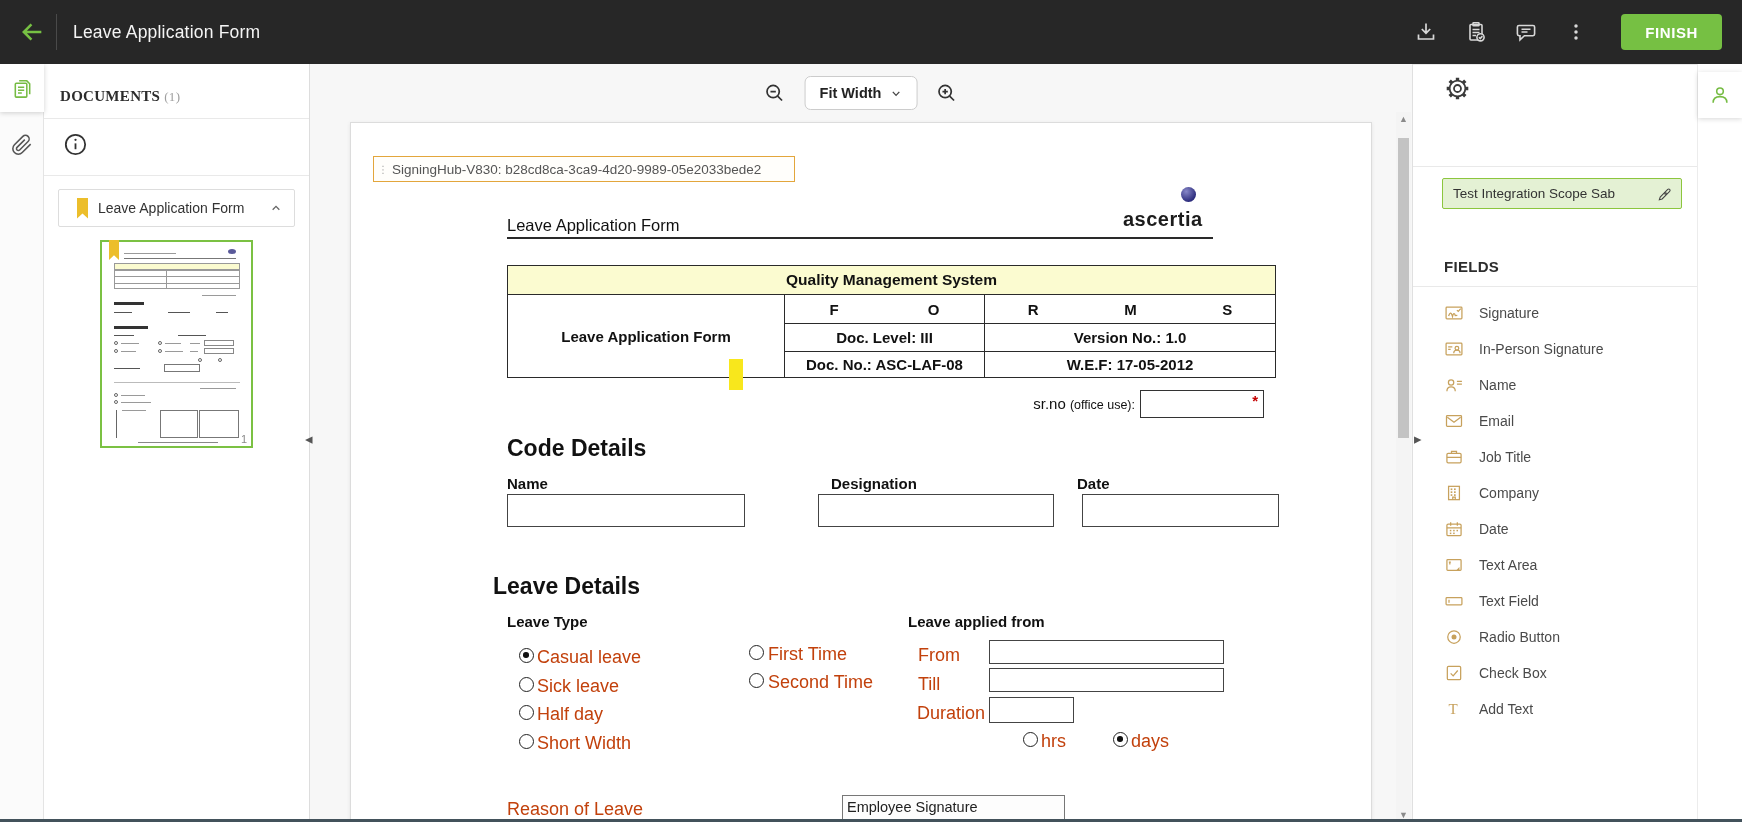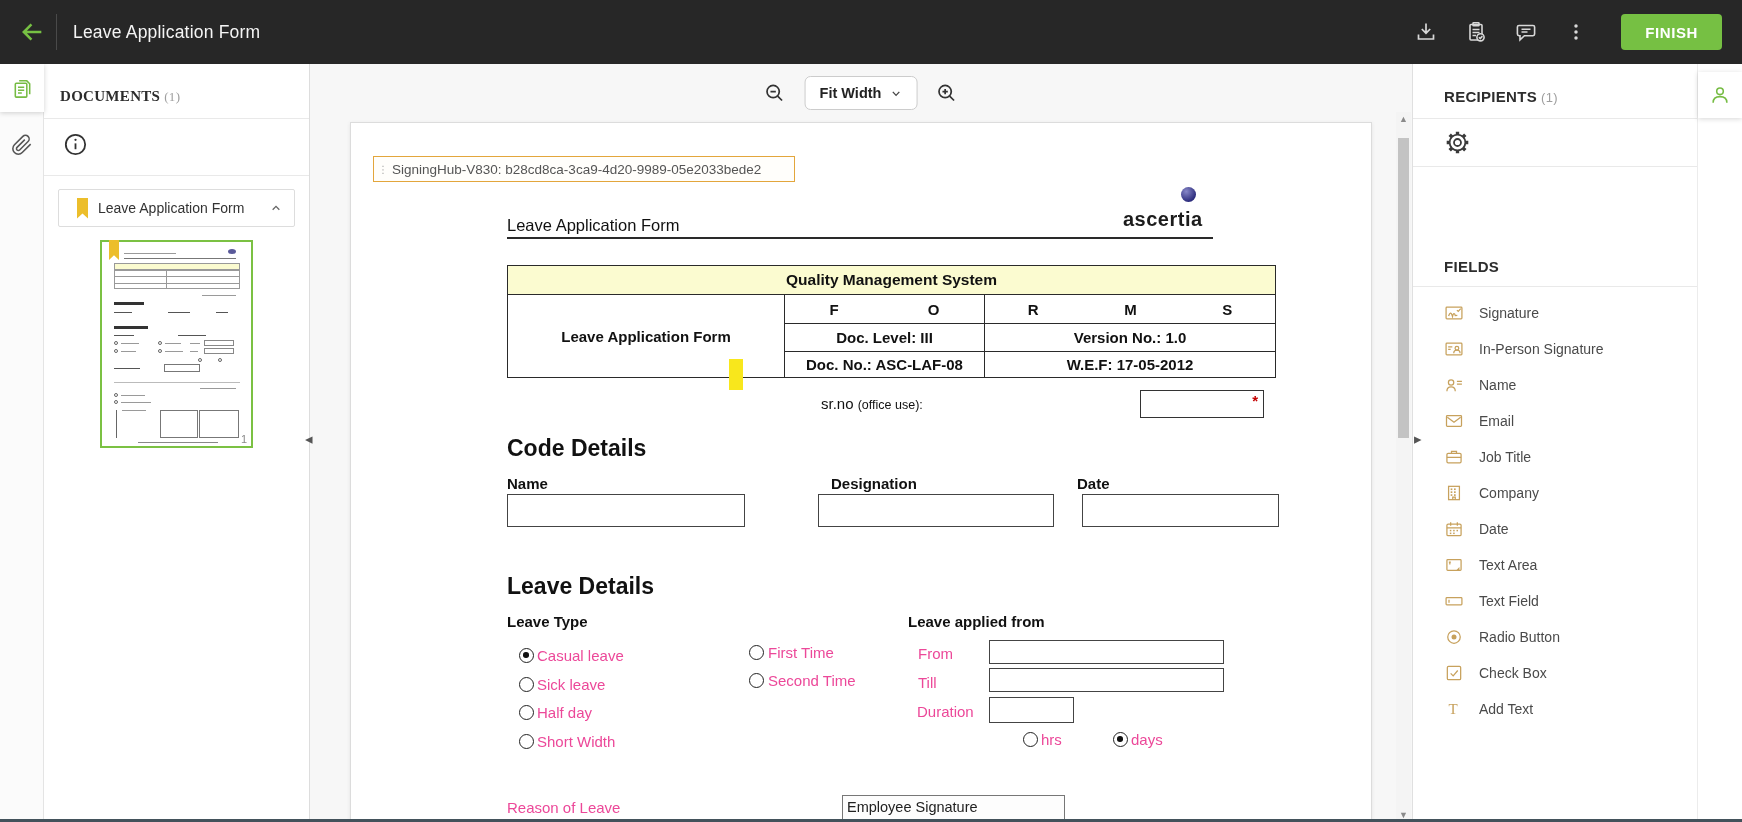--- a/index.html
+++ b/index.html
@@ -74,28 +74,28 @@
   .logo-ball { position:absolute; left:58px; top:0; width:15px; height:15px; border-radius:50%;
     background:radial-gradient(circle at 35% 30%, #8888c8, #2e2e7e 70%); }
   .logo-text { position:absolute; left:0; bottom:0; font-size:20px; font-weight:bold; color:#1c1c1c; letter-spacing:.5px; }
 
   .qms { left:156px; top:142px; width:768px; border-collapse:collapse; table-layout:fixed; }
   .qms td { border:1px solid #2a2a2a; font-size:15px; font-weight:bold; color:#111; text-align:center; padding:0; }
   .qms .hdr { background:#fbfbd0; height:29px; font-size:15.5px; }
   .qms .letters { display:flex; justify-content:space-around; font-weight:bold; }
   .yellow-mark { left:378px; top:236px; width:14px; height:31px; background:#f8e71c; }
 
-  .srno-label { left:470px; top:272px; width:314px; font-size:15px; color:#111; }
+  .srno-label { left:470px; top:272px; width:314px; text-align:right; font-size:15px; color:#111; }
   .srno-label .small { font-size:12.5px; }
   .srno-box { left:789px; top:267px; width:124px; height:28px; border:1.5px solid #333; background:#fff; cursor:text; }
   .srno-box .req { position:absolute; right:5px; top:1px; color:#c40000; font-size:15px; font-weight:bold; }
 
   .h-section { font-size:23px; font-weight:bold; color:#111; }
   .lbl-b { font-size:15px; font-weight:bold; color:#111; }
-  .lbl { font-size:15px; color:#ec4899; }
+  .lbl { font-size:18px; color:#c2410c; }
   .inp { border:1.5px solid #444; background:#fff; cursor:text; }
 
   .radio { position:absolute; width:15px; height:15px; border:1.6px solid #222; border-radius:50%; background:#fff; cursor:pointer; }
   .radio.checked::after { content:""; position:absolute; left:3.2px; top:3.2px; width:5.6px; height:5.6px;
     border-radius:50%; background:#111; }
 
   .emp-sig { left:491px; top:672px; width:223px; height:28px; border:1.5px solid #777; background:#fdfdfd;
     font-size:14.5px; color:#222; padding:3px 0 0 4px; cursor:pointer; }
 
   
@@ -349,21 +349,21 @@
       </div>
 
       <div class="pg h-section" style="left:156px;top:312px">Code Details</div>
       <div class="pg lbl-b" style="left:156px;top:352px">Name</div>
       <div class="pg lbl-b" style="left:480px;top:352px">Designation</div>
       <div class="pg lbl-b" style="left:726px;top:352px">Date</div>
       <div class="pg inp" style="left:156px;top:371px;width:238px;height:33px"></div>
       <div class="pg inp" style="left:467px;top:371px;width:236px;height:33px"></div>
       <div class="pg inp" style="left:731px;top:371px;width:197px;height:33px"></div>
 
-      <div class="pg h-section" style="left:156px;top:450px">Leave Details</div>
+      <div class="pg h-section" style="left:142px;top:450px">Leave Details</div>
       <div class="pg lbl-b" style="left:156px;top:490px">Leave Type</div>
       <div class="pg lbl-b" style="left:557px;top:490px">Leave applied from</div>
 
       <span class="radio checked" style="left:168px;top:525px"></span>
       <div class="pg lbl" style="left:186px;top:524px">Casual leave</div>
       <span class="radio" style="left:168px;top:554px"></span>
       <div class="pg lbl" style="left:186px;top:553px">Sick leave</div>
       <span class="radio" style="left:168px;top:582px"></span>
       <div class="pg lbl" style="left:186px;top:581px">Half day</div>
       <span class="radio" style="left:168px;top:611px"></span>
@@ -393,37 +393,43 @@
     <div class="vscroll">
       <div class="arrow" style="top:0">▲</div>
       <div class="thumb-bar"></div>
       <div class="arrow" style="bottom:0">▼</div>
     </div>
   </main>
 
   <div class="collapse-right">▸</div>
 
   <aside class="right-panel">
-    <div class="rp-head panel-heading">
-      <span>RECIPIENTS</span><span class="count">(1)</span>
-    </div>
     <hr class="hr rp-hr" style="width:285px">
     <div class="rp-gear">
       <span style="display:inline-flex">
         <svg width="27" height="27" viewBox="0 0 24 24" fill="none" stroke="currentColor" stroke-width="1.6">
           <g stroke-width="3">
               <path d="M19 12h2.6 M12 5H12V2.4 M5 12H2.4 M12 19v2.6 M16.95 7.05 18.93 5.07 M7.05 7.05 5.07 5.07 M7.05 16.95 5.07 18.93 M16.95 16.95 18.93 18.93"></path>
             </g>
           <circle cx="12" cy="12" r="7"></circle>
             <circle cx="12" cy="12" r="3.1"></circle>
         </svg>
       </span>
     </div>
     <hr class="hr rp-hr" style="width:285px;position:absolute;left:0;top:102px">
 
+    <div class="recipient-box">
+      <span class="recipient-name">Test Integration Scope Sab</span>
+      <span class="pen-icon">
+        <svg width="16" height="16" viewBox="0 0 24 24" fill="none" stroke="currentColor" stroke-width="1.6">
+            <path d="M3.5 20.5 l4.2-1.1 L19 8.1 a2 2 0 0 0-2.9-2.9 L4.8 16.5 z"></path>
+            <circle cx="12.8" cy="11.2" r="1.2"></circle>
+          </svg>
+      </span>
+    </div>
 
     <div class="rp-fields-head panel-heading">FIELDS</div>
     <hr class="hr rp-fields-hr">
 
     <div class="fields-list">
       <div class="field-item">
         <span class="fi">
             <svg width="20" height="20" viewBox="0 0 24 24" fill="none" stroke="currentColor" stroke-width="1.5">
               <rect x="2.5" y="5" width="19" height="14" rx="1"></rect>
               <path d="M5.5 15.5 c1.5-4 3-4.2 4-1.2 l.7 2 c.8-4.5 2.3-4.8 3.3-1.2 l2.5-.3"></path>

